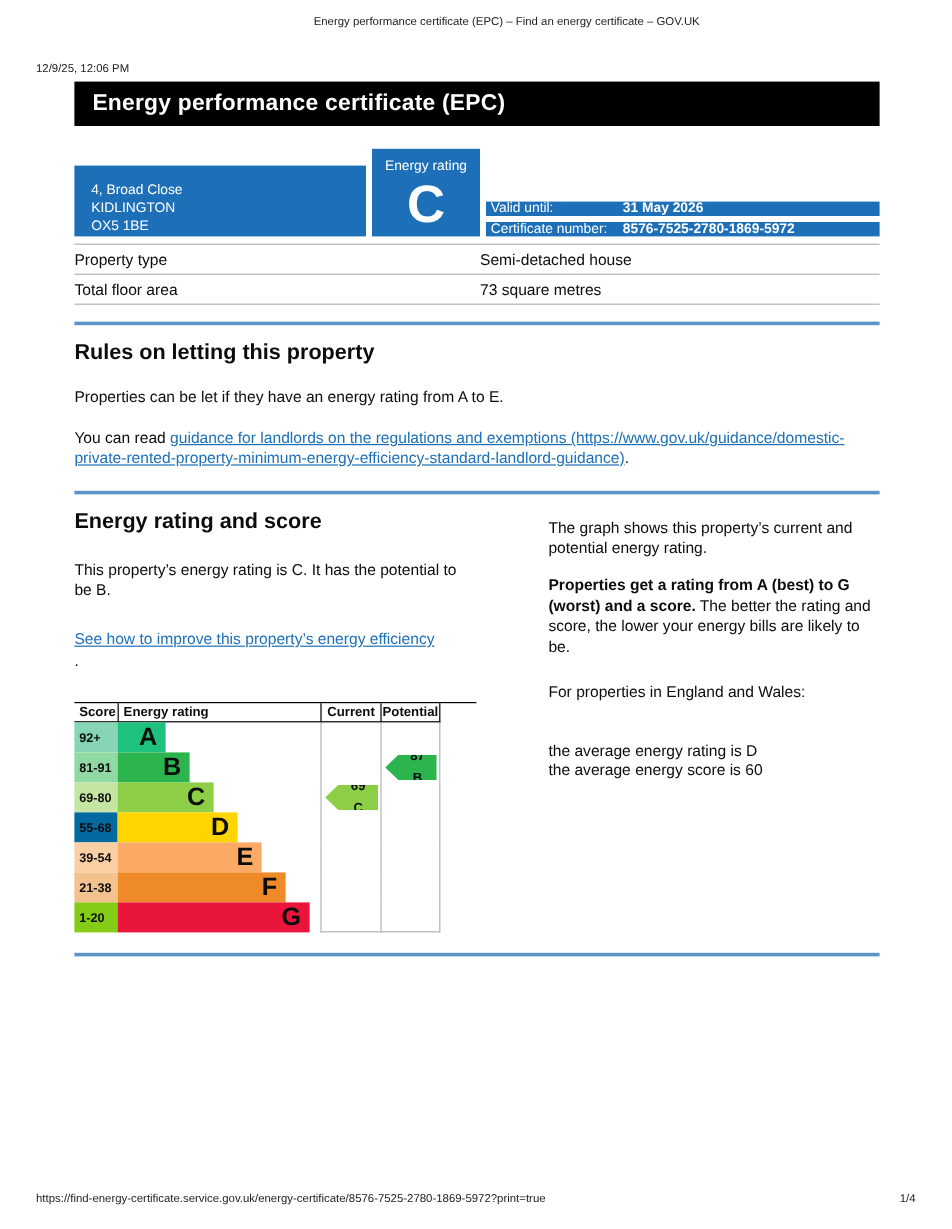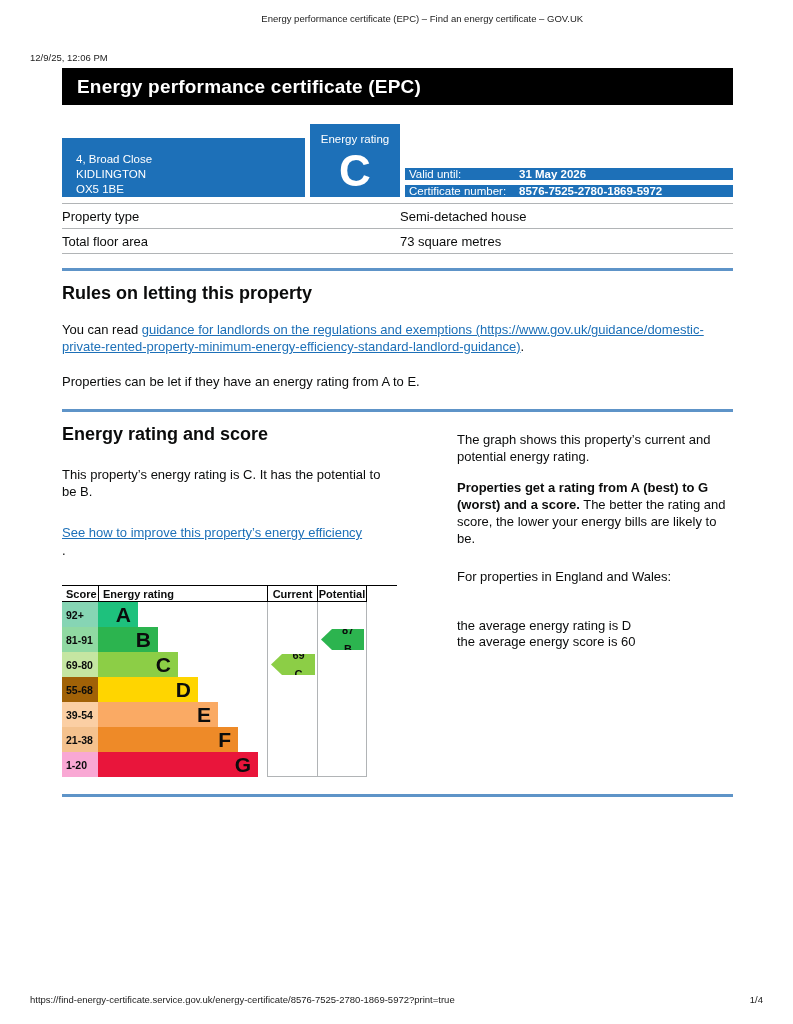--- a/index.html
+++ b/index.html
@@ -123,22 +123,22 @@
     <div class="summary-row">
       <span class="s-label">Total floor area</span>
       <span class="s-value">73 square metres</span>
     </div>
   </div>
 
   <div class="rule"></div>
 
   <div>
     <h2 class="section-heading">Rules on letting this property</h2>
+    <p class="para p-mt18">Properties can be let if they have an energy rating from A to E.</p>
     <p class="para p-mt17"><span>You can read </span><a class="link" href="#">guidance for landlords on the regulations and exemptions (https://www.gov.uk/guidance/domestic-private-rented-property-minimum-energy-efficiency-standard-landlord-guidance)</a><span>.</span></p>
-    <p class="para p-mt18">Properties can be let if they have an energy rating from A to E.</p>
   </div>
 
   <div class="rule rule-2"></div>
 
   <div class="two-col">
     <div class="col-left">
       <h2 class="section-heading" style="margin-top:0">Energy rating and score</h2>
       <p class="para">This property’s energy rating is C. It has the potential to be B.</p>
       <div class="improve-link-wrap"><a class="link" href="#">See how to improve this property’s energy efficiency</a><span>.</span></div>
 
@@ -178,21 +178,21 @@
               </div>
               <div class="current-cell">
                 <div class="rating-arrow" style="background: rgb(140, 206, 70);">
                   <div class="arrow-score">69</div>
                   <div class="arrow-letter">C</div>
                 </div>
               </div>
               <div class="potential-cell"></div>
             </div>
             <div class="band-row">
-              <div class="score-cell" style="background: #a16207;">55-68</div>
+              <div class="score-cell" style="background: #0369a1;">55-68</div>
               <div class="rating-cell">
                 <div class="band-bar" style="background: rgb(255, 213, 0); width: 100px;">D</div>
               </div>
               <div class="current-cell"></div>
               <div class="potential-cell"></div>
             </div>
             <div class="band-row">
               <div class="score-cell" style="background: rgb(251, 207, 164);">39-54</div>
               <div class="rating-cell">
                 <div class="band-bar" style="background: rgb(250, 170, 100); width: 120px;">E</div>
@@ -202,21 +202,21 @@
             </div>
             <div class="band-row">
               <div class="score-cell" style="background: rgb(244, 194, 142);">21-38</div>
               <div class="rating-cell">
                 <div class="band-bar" style="background: rgb(238, 138, 40); width: 140px;">F</div>
               </div>
               <div class="current-cell"></div>
               <div class="potential-cell"></div>
             </div>
             <div class="band-row last">
-              <div class="score-cell" style="background: #f9a8d4;">1-20</div>
+              <div class="score-cell" style="background: #84cc16;">1-20</div>
               <div class="rating-cell">
                 <div class="band-bar" style="background: rgb(233, 21, 59); width: 160px;">G</div>
               </div>
               <div class="current-cell"></div>
               <div class="potential-cell"></div>
             </div>
           </div>
       </div>
     </div>
 

